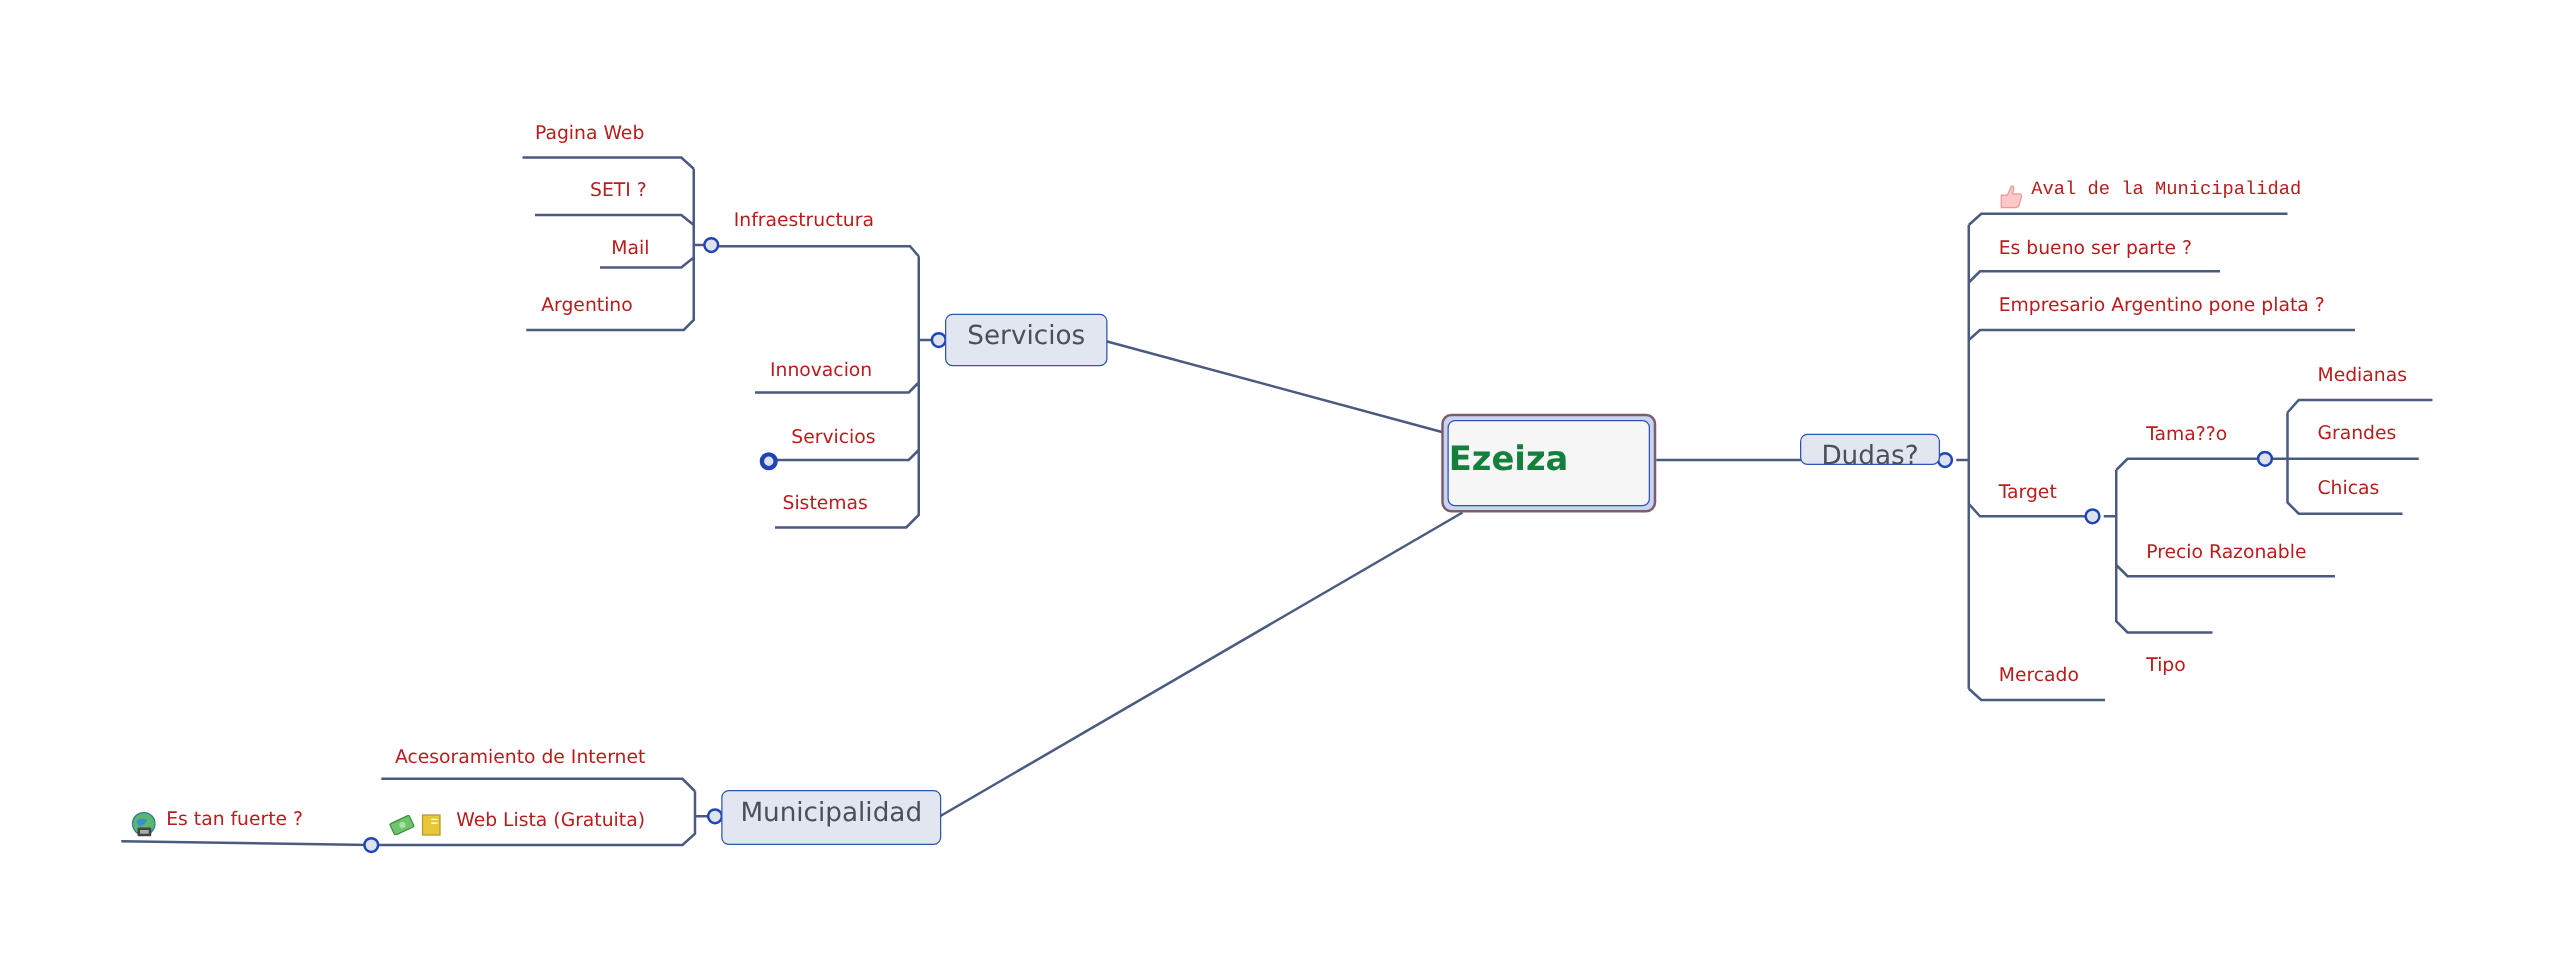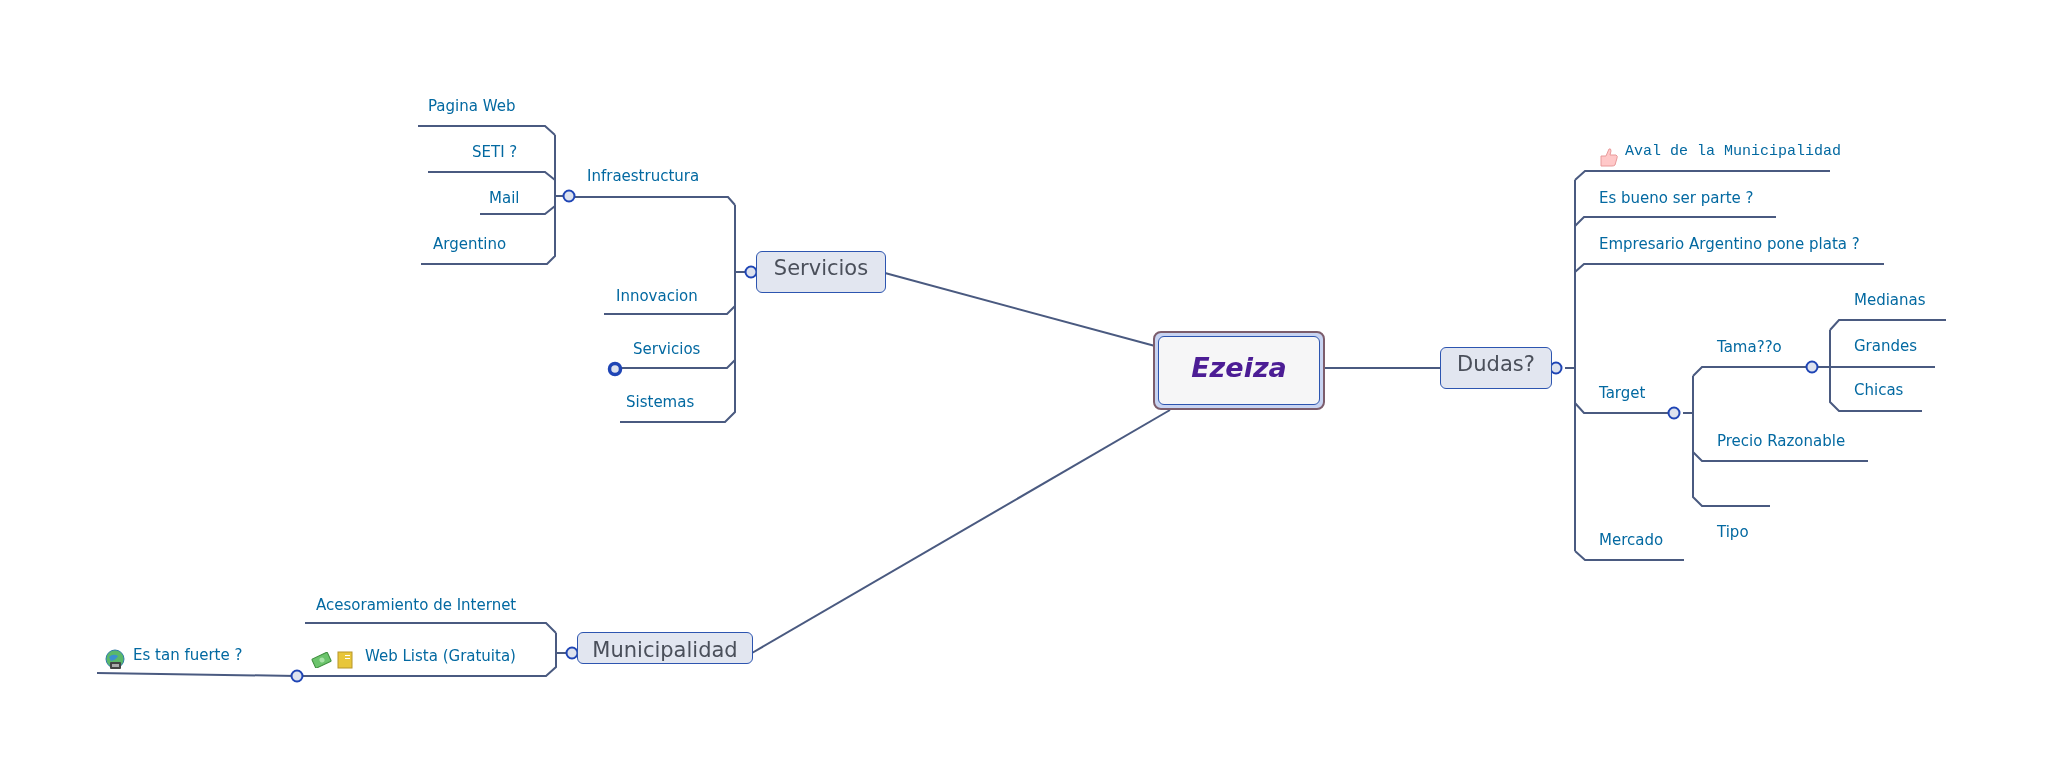--- a/index.html
+++ b/index.html
@@ -1,21 +1,21 @@
 <!DOCTYPE html>
 <html><head>
 <meta charset="utf-8">
 <style>
   html, body { margin:0; padding:0; background:#ffffff; }
   body { width:2048px; height:782px; position:relative; overflow:hidden; font-family:"DejaVu Sans", sans-serif; }
   #map { position:absolute; left:0; top:0; }
-  .lbl { position:absolute; color:#0369a1; font-size:15px; white-space:nowrap; line-height:18px; }
+  .lbl { position:absolute; color:#b91c1c; font-size:15px; white-space:nowrap; line-height:18px; }
   .node { position:absolute; box-sizing:border-box; background:#e2e6f0; border:1.5px solid #2d55b0; border-radius:6px; color:#4a4f5a; font-size:21px; text-align:center; }
   .central { position:absolute; box-sizing:border-box; left:1153px; top:331px; width:172px; height:79px; border:2px solid #7c5d6c; border-radius:8px; background:#c8d4f2; }
-  .central-inner { position:absolute; left:3px; top:3px; right:3px; bottom:3px; border:1.5px solid #2d55b0; border-radius:6px; background:#f6f6f7; color:#4c1d95; font-weight:bold; font-size:27px; text-align:center; line-height:62px;font-style:italic; }
+  .central-inner { position:absolute; left:3px; top:3px; right:3px; bottom:3px; border:1.5px solid #2d55b0; border-radius:6px; background:#f6f6f7; color:#15803d; font-weight:bold; font-size:27px; line-height:62px; }
   .icon { position:absolute; display:inline-block; }
 </style>
 </head>
 <body>
 
 <svg id="map" width="2048" height="782">
   <g fill="none" stroke="#4a5a80" stroke-width="2">
 
     <line x1="1155" y1="346" x2="885" y2="273"></line>
     <line x1="1170" y1="410" x2="752" y2="653"></line>
@@ -47,24 +47,24 @@
   </g>
 </svg>
 
 <div class="central">
   <div class="central-inner">Ezeiza</div>
 </div>
 
 <div class="node" style="left:756px;top:251px;width:130px;height:42px;line-height:32px;">
   <span>Servicios</span>
 </div>
-<div class="node" style="left:577px;top:632px;width:176px;height:32px;line-height:34px;">
+<div class="node" style="left:577px;top:632px;width:176px;height:44px;line-height:34px;">
   <span>Municipalidad</span>
 </div>
-<div class="node" style="left:1440px;top:347px;width:112px;height:42px;line-height:32px;">
+<div class="node" style="left:1440px;top:347px;width:112px;height:25px;line-height:32px;">
   <span>Dudas?</span>
 </div>
 
 <div class="lbl" style="left:587px;top:167px;">Infraestructura</div>
 <div class="lbl" style="left:428px;top:97px;">Pagina Web</div>
 <div class="lbl" style="left:472px;top:143px;">SETI ?</div>
 <div class="lbl" style="left:489px;top:189px;">Mail</div>
 <div class="lbl" style="left:433px;top:235px;">Argentino</div>
 <div class="lbl" style="left:616px;top:287px;">Innovacion</div>
 <div class="lbl" style="left:633px;top:340px;">Servicios</div>

